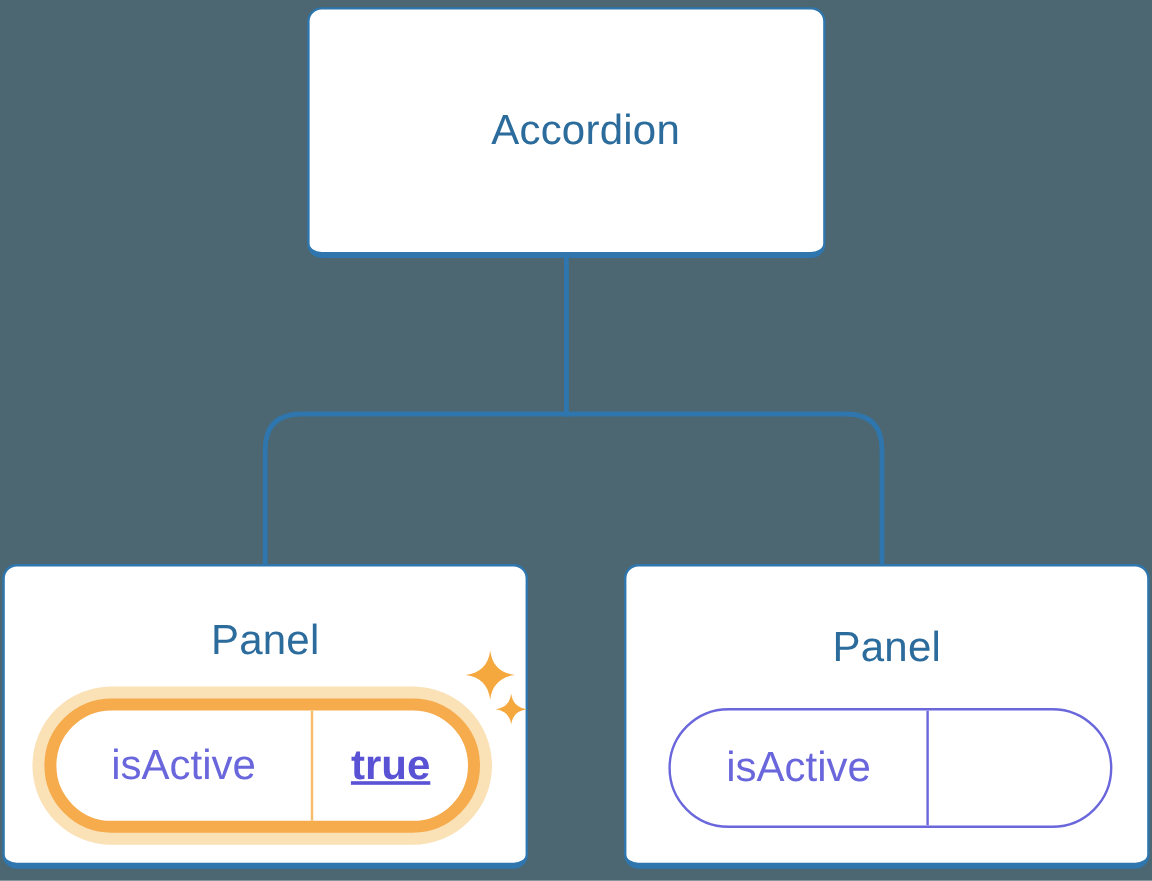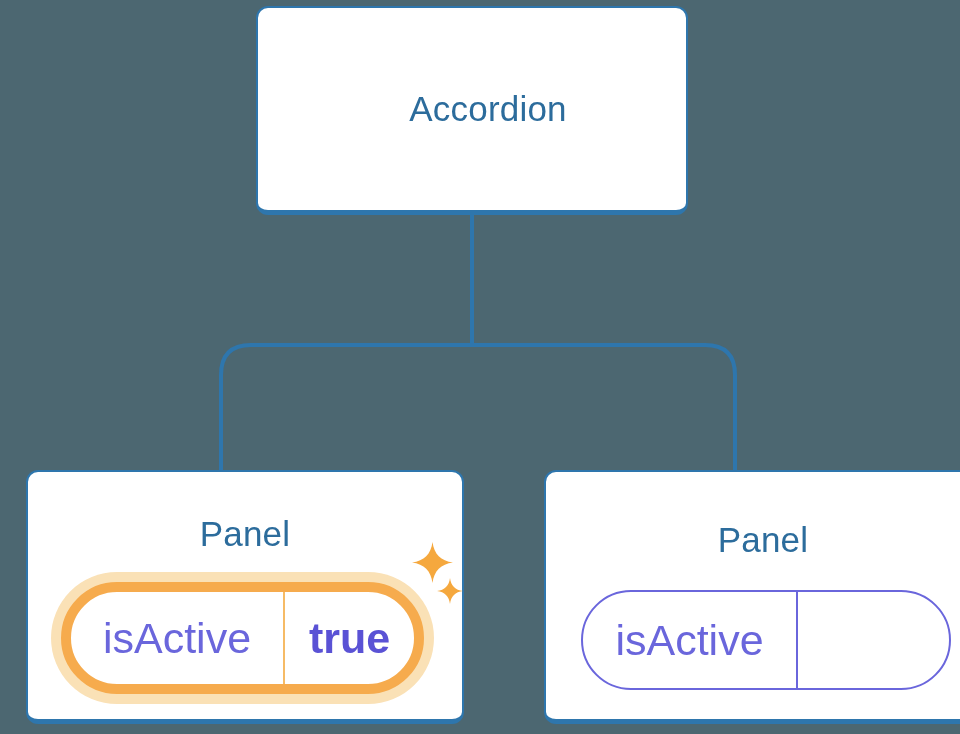--- a/index.html
+++ b/index.html
@@ -48,21 +48,20 @@
   .node-title {
     color: var(--heading);
     font-size: 35px;
     font-weight: 500;
     letter-spacing: 0.2px;
   }
   .panel-node {
     top: 470px;
     width: 438px;
     height: 254px;
-    margin-left: 24px;
   }
   .panel-left  { left: 2px; }
   .panel-right { left: 520px; }
   .panel-title {
     position: absolute;
     top: 42px;
     left: 0;
     width: 100%;
     text-align: center;
     color: var(--heading);
@@ -92,26 +91,26 @@
     left: 35px;
     top: 118px;
     width: 370px;
     height: 100px;
     border: 2px solid var(--purple);
   }
   .pill-cell {
     display: flex;
     align-items: center;
     justify-content: center;
-    font-size: 43px;
+    font-size: 35px;
     color: var(--purple);
   }
   .pill-active .cell-key   { width: 212px; }
   .pill-inactive .cell-key { width: 213px; }
-  .cell-val { flex: 1; }
+  .cell-val { flex: 1; text-decoration: underline; }
   .pill-active .cell-val {
     font-weight: 700;
     color: var(--purple-bold);
   }
   .pill-divider {
     width: 2px;
     flex: none;
   }
   .divider-orange { background: var(--orange-divider); }
   .divider-purple { background: var(--purple); }

